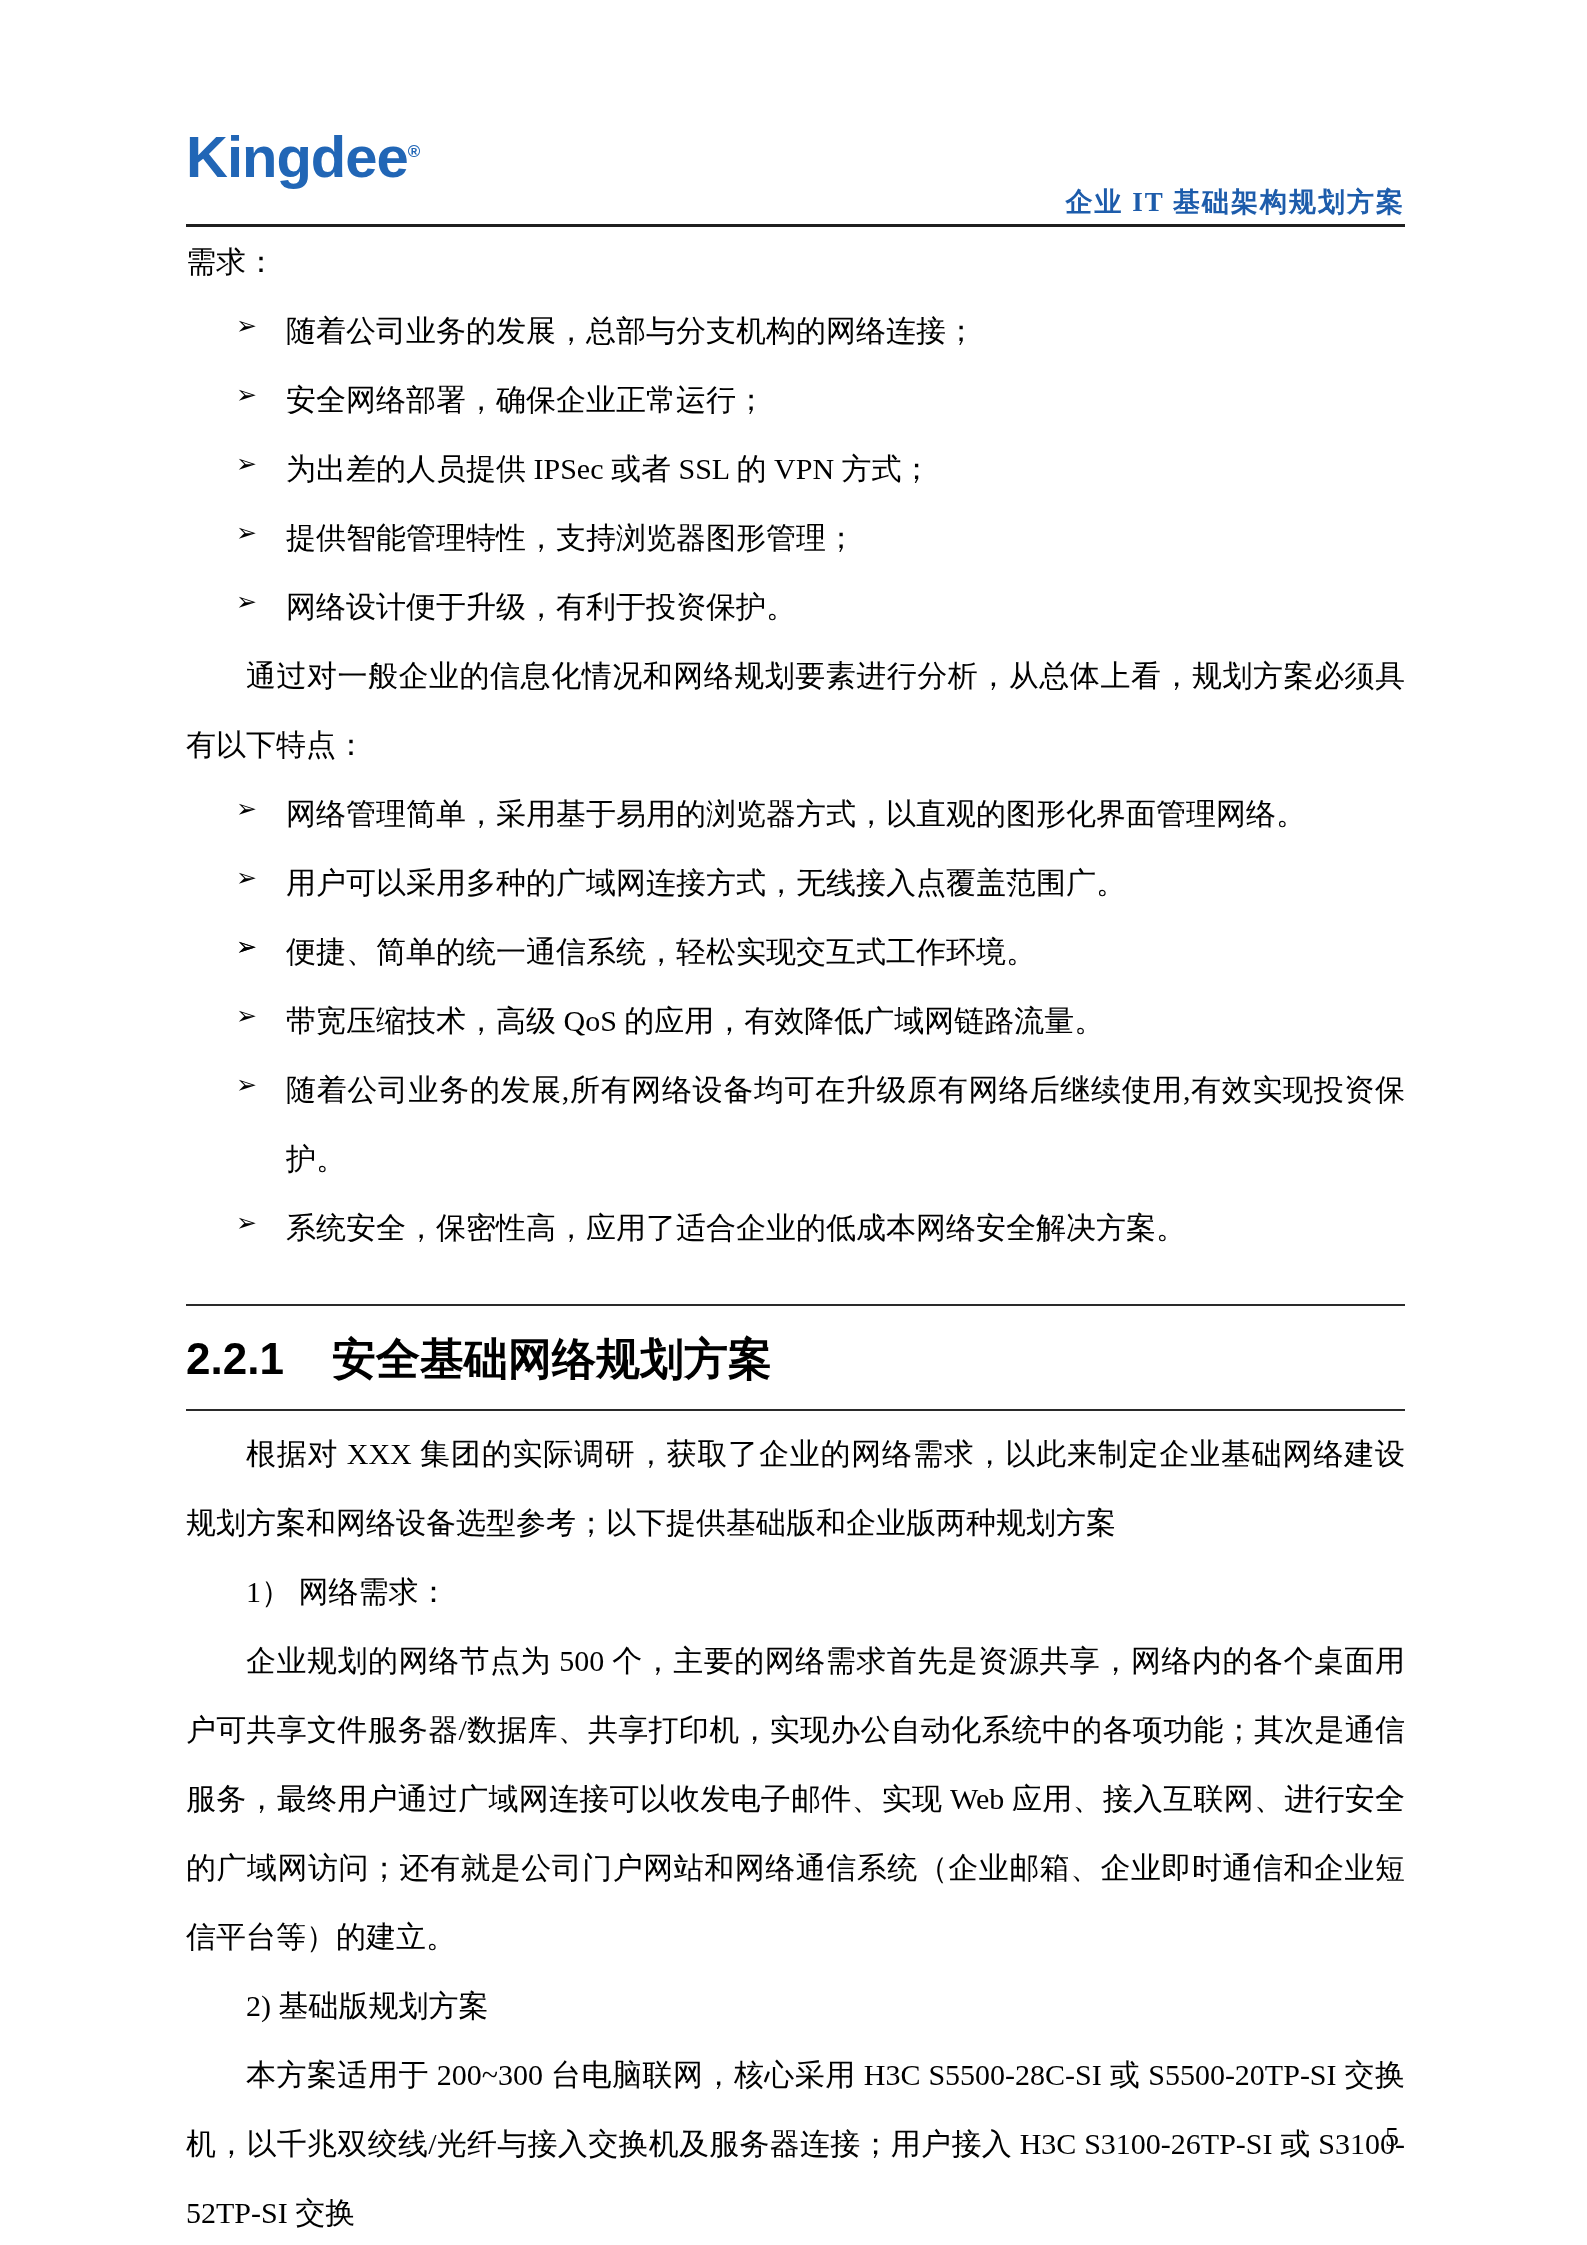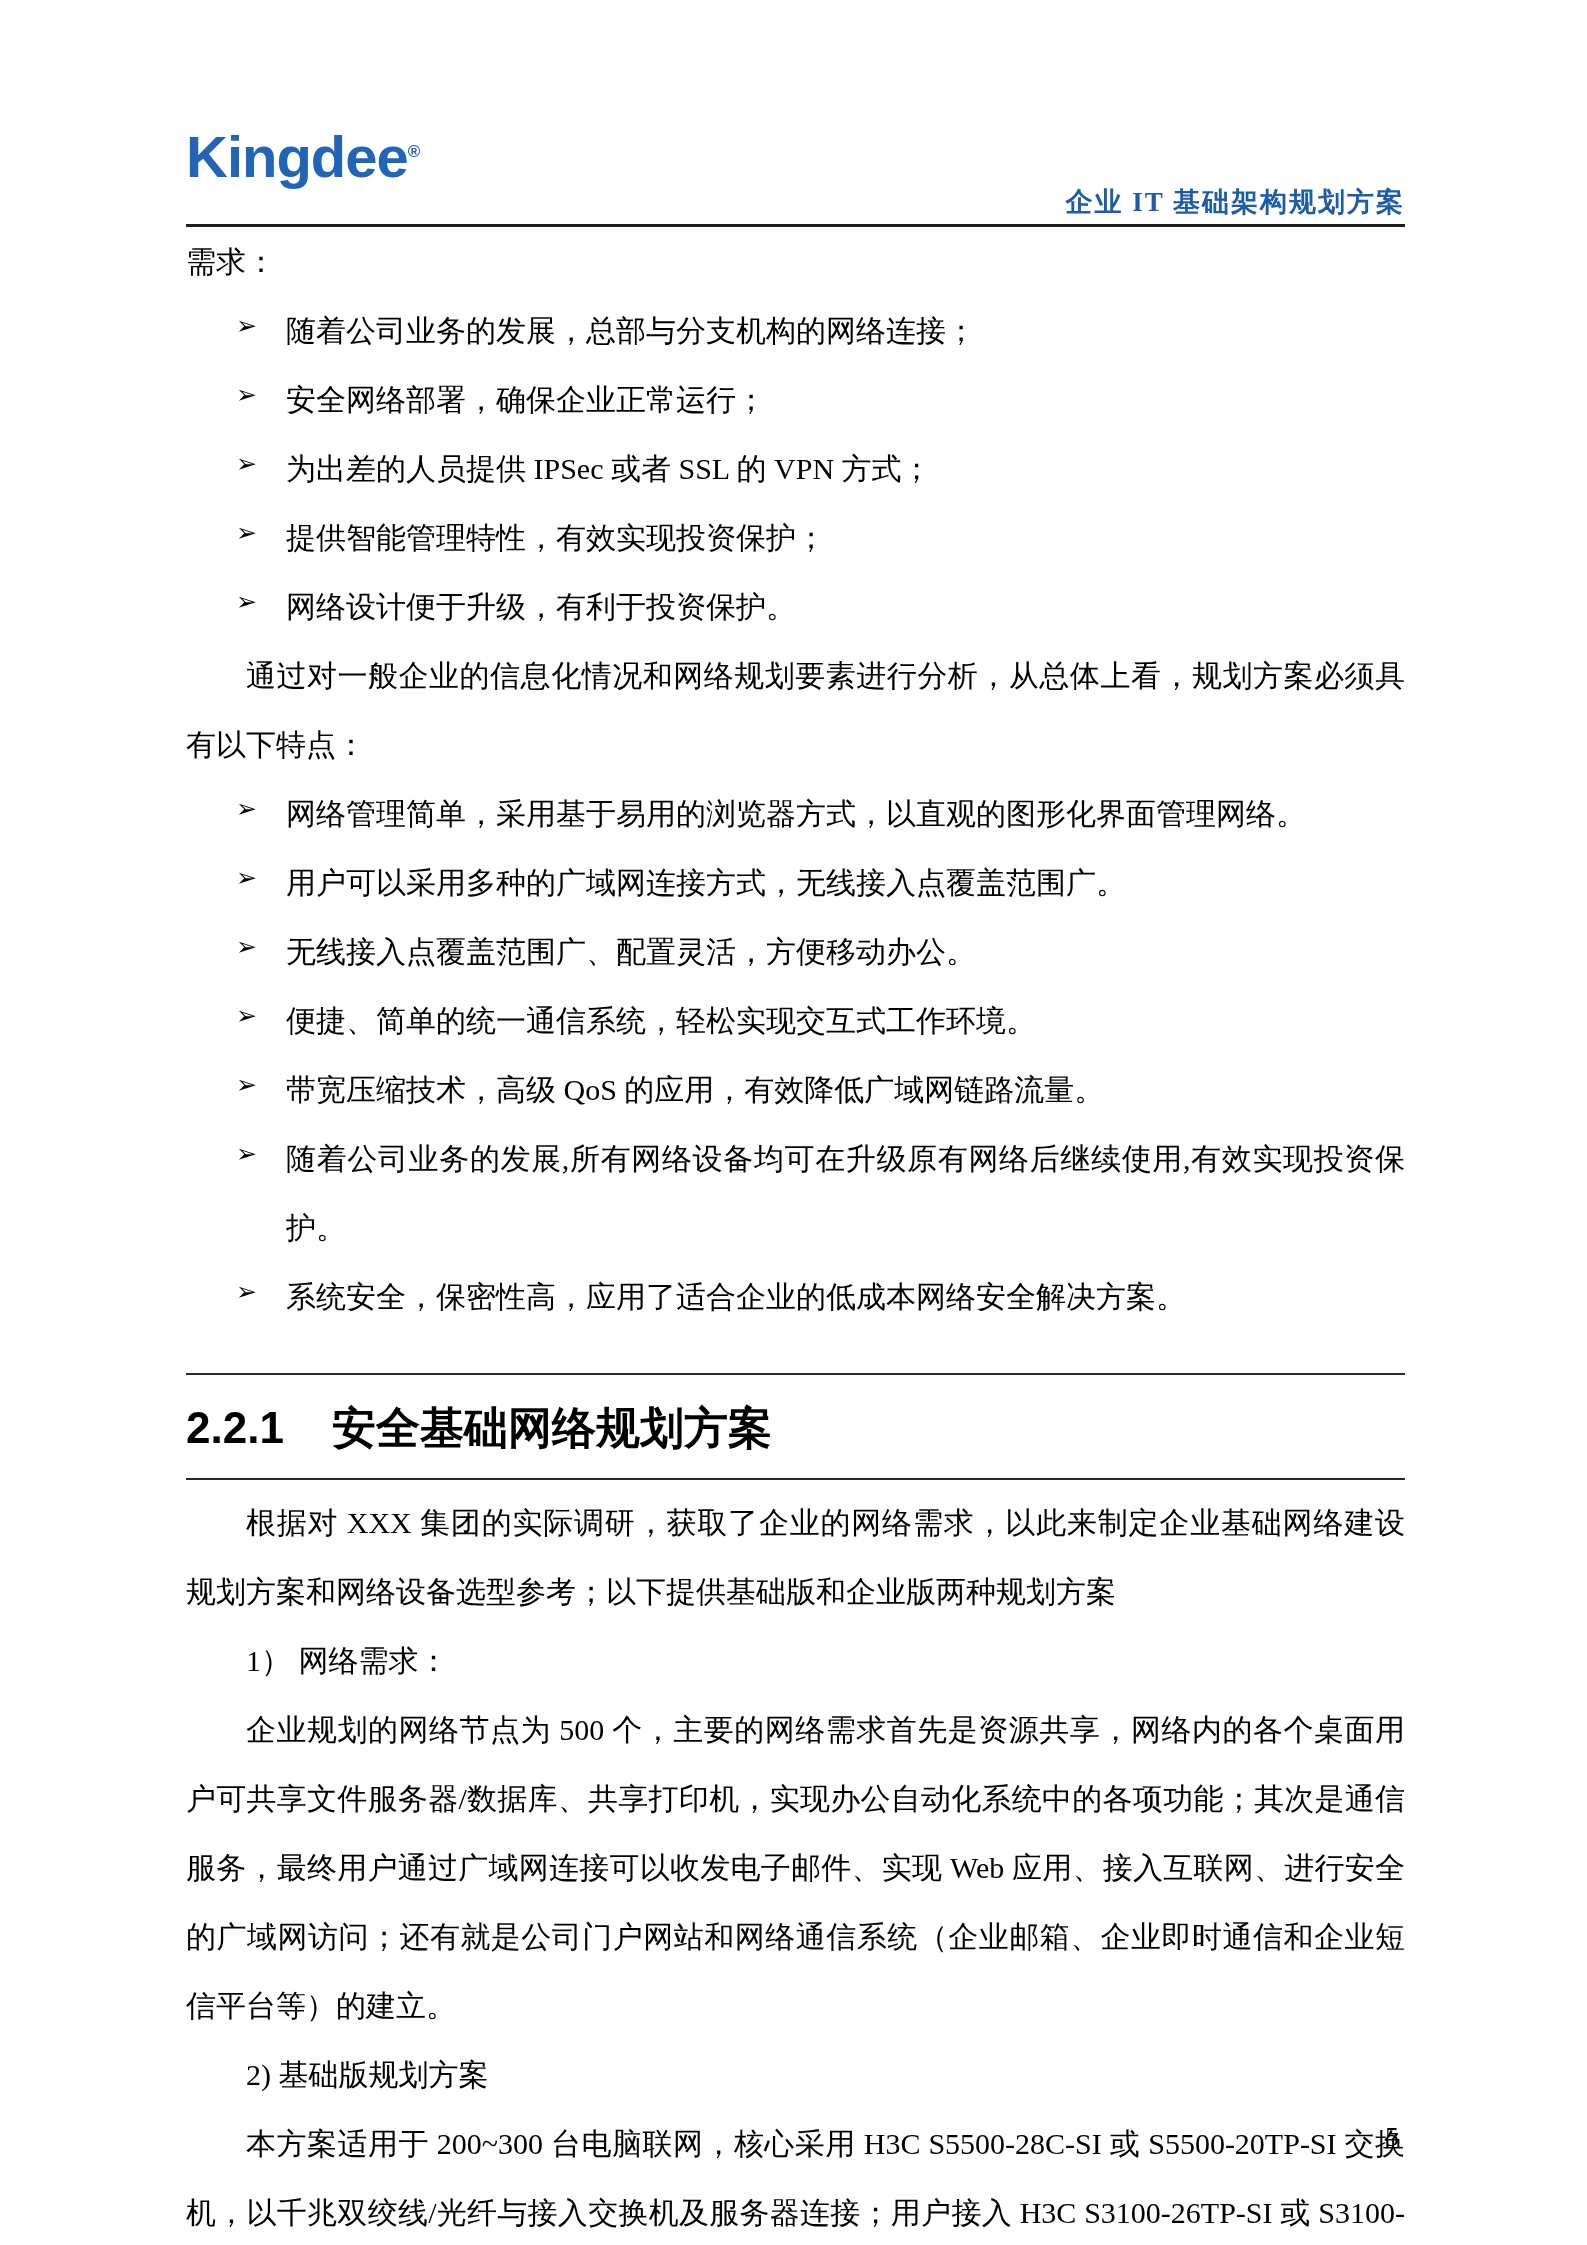--- a/index.html
+++ b/index.html
@@ -119,30 +119,30 @@
   <div class="header-rule"></div>
 
   <main class="doc-body">
 
     <p class="para label">需求：</p>
 
     <div class="bullet-list">
         <div class="bullet-item"><span class="bullet-marker">➢</span><span class="bullet-text">随着公司业务的发展，总部与分支机构的网络连接；</span></div>
         <div class="bullet-item"><span class="bullet-marker">➢</span><span class="bullet-text">安全网络部署，确保企业正常运行；</span></div>
         <div class="bullet-item"><span class="bullet-marker">➢</span><span class="bullet-text">为出差的人员提供 IPSec 或者 SSL 的 VPN 方式；</span></div>
-        <div class="bullet-item"><span class="bullet-marker">➢</span><span class="bullet-text">提供智能管理特性，有效实现投资保护；</span></div>
+        <div class="bullet-item"><span class="bullet-marker">➢</span><span class="bullet-text">提供智能管理特性，支持浏览器图形管理；</span></div>
         <div class="bullet-item"><span class="bullet-marker">➢</span><span class="bullet-text">网络设计便于升级，有利于投资保护。</span></div>
       </div>
 
     <p class="para indent">通过对一般企业的信息化情况和网络规划要素进行分析，从总体上看，规划方案必须具有以下特点：</p>
 
     <div class="bullet-list">
         <div class="bullet-item"><span class="bullet-marker">➢</span><span class="bullet-text">网络管理简单，采用基于易用的浏览器方式，以直观的图形化界面管理网络。</span></div>
         <div class="bullet-item"><span class="bullet-marker">➢</span><span class="bullet-text">用户可以采用多种的广域网连接方式，无线接入点覆盖范围广。</span></div>
-        <div class="bullet-item"><span class="bullet-marker">➢</span><span class="bullet-text">无线接入点覆盖范围广、配置灵活，方便移动办公。</span></div>
+        <div class="bullet-item"><span class="bullet-marker">➢</span></div>
         <div class="bullet-item"><span class="bullet-marker">➢</span><span class="bullet-text">便捷、简单的统一通信系统，轻松实现交互式工作环境。</span></div>
         <div class="bullet-item"><span class="bullet-marker">➢</span><span class="bullet-text">带宽压缩技术，高级 QoS 的应用，有效降低广域网链路流量。</span></div>
         <div class="bullet-item"><span class="bullet-marker">➢</span><span class="bullet-text">随着公司业务的发展,所有网络设备均可在升级原有网络后继续使用,有效实现投资保护。</span></div>
         <div class="bullet-item"><span class="bullet-marker">➢</span><span class="bullet-text">系统安全，保密性高，应用了适合企业的低成本网络安全解决方案。</span></div>
       </div>
 
     <h2 class="section-heading">
       <span class="section-number">2.2.1</span><span class="section-title">安全基础网络规划方案</span>
     </h2>
 

